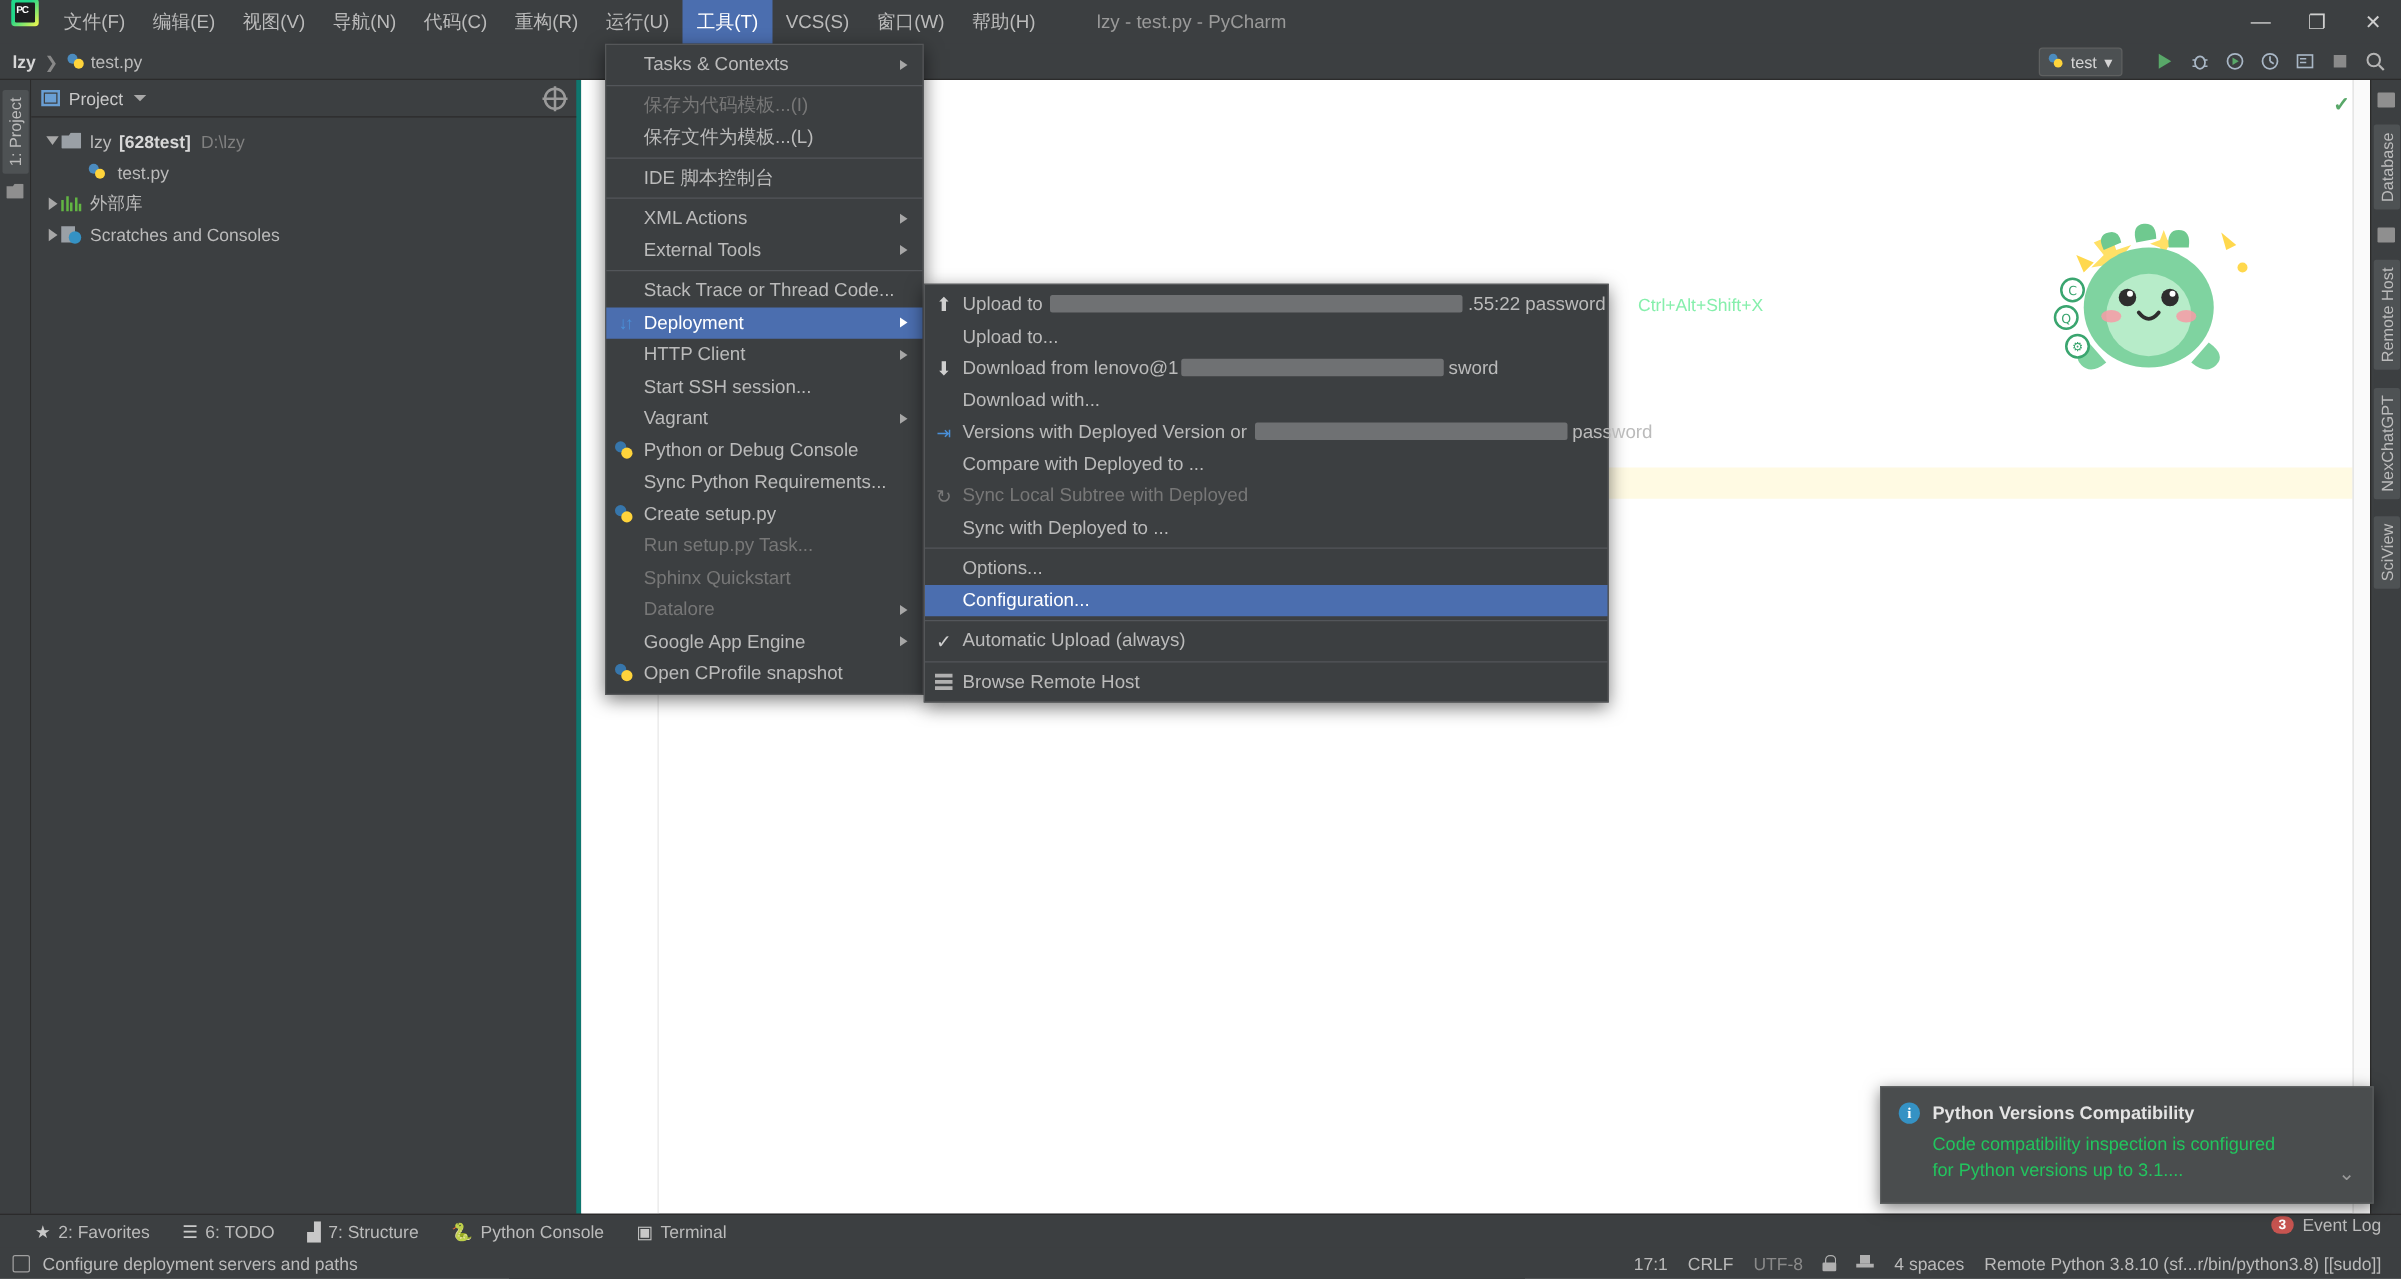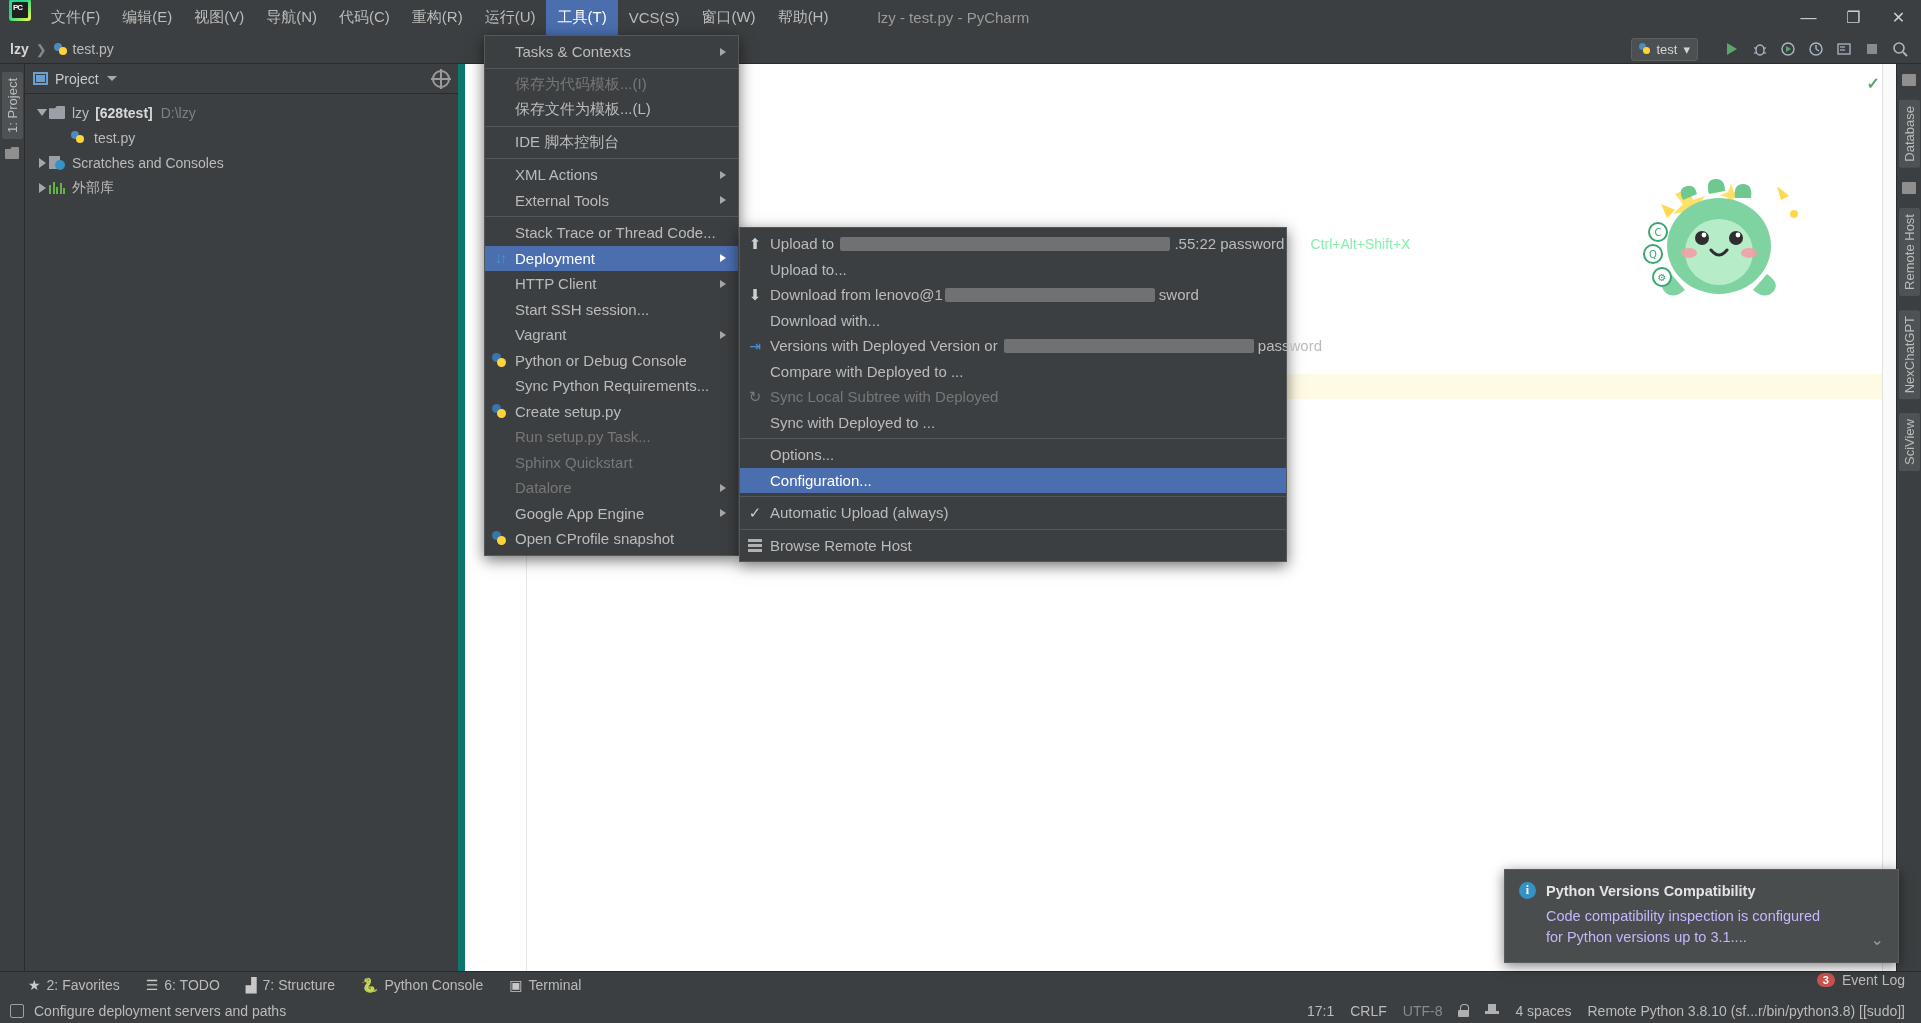--- a/index.html
+++ b/index.html
@@ -64,21 +64,21 @@
   }
   .vtab{
     writing-mode:vertical-rl; transform:rotate(180deg);
     font-size:13px; color:#bbbbbb; padding:6px 3px; background:#4e5254; border-radius:2px;
     white-space:nowrap;
   }
   .railic{ margin-top:8px; width:14px;height:12px;background:#8f8f8f; border-radius:1px 1px 1px 1px;
     clip-path:polygon(0 18%,38% 18%,48% 0,100% 0,100% 100%,0 100%); }
 
   
-  .projpanel{ width:440px; flex:0 0 440px; background:#3c3f41; border-right:7px solid #0f766e; display:flex; flex-direction:column;text-align:center;}
+  .projpanel{ width:440px; flex:0 0 440px; background:#3c3f41; border-right:4px solid #0f766e; display:flex; flex-direction:column;text-align:center;}
   .projhead{ height:30px; display:flex; align-items:center; padding:0 8px; border-bottom:1px solid #2b2b2b;}
   .projhead .pic{ width:15px;height:13px;border:2px solid #6a9fd4; background:#3c3f41; margin-right:7px; position:relative;}
   .projhead .pic::after{content:"";position:absolute;left:1px;top:1px;right:1px;bottom:1px;background:#6a9fd4;}
   .projhead .lbl{font-size:14px;color:#c9c9c9;}
   .caret{width:0;height:0;border-left:5px solid transparent;border-right:5px solid transparent;border-top:5px solid #a9a9a9; margin-left:8px;}
   .gear-target{ margin-left:auto; width:18px;height:18px;border:2px solid #9a9a9a;border-radius:50%;position:relative;}
   .gear-target::before,.gear-target::after{content:"";position:absolute;background:#9a9a9a;}
   .gear-target::before{left:-3px;top:6px;width:20px;height:2px;}
   .gear-target::after{left:6px;top:-3px;width:2px;height:20px;}
 
@@ -168,21 +168,21 @@
 
   
   .notif{
     position:absolute; right:22px; bottom:60px; width:395px; background:#4a4d4e;
     border:1px solid #5a5d5e; box-shadow:0 3px 12px rgba(0,0,0,.5); padding:12px 14px 14px 14px; z-index:40;
   }
   .notif .nhead{ display:flex; align-items:center; gap:10px; margin-bottom:7px;}
   .info-ic{width:17px;height:17px;border-radius:50%;background:#3592c4;color:#fff;font-size:12px;font-weight:bold;
     display:flex;align-items:center;justify-content:center; font-family:"Liberation Serif", serif;}
   .notif .ntitle{ font-weight:bold; color:#e4e4e4; font-size:14.5px;}
-  .notif .nbody{ color:#c4b5fd; font-size:14.5px; line-height:21px; padding-left:27px;}
+  .notif .nbody{ color:#22c55e; font-size:14.5px; line-height:21px; padding-left:27px;}
   .notif .chev{ position:absolute; right:14px; bottom:13px; color:#9a9a9a; font-size:16px;}
 </style>
 </head>
 <body>
 
 <div class="app">
 
   <div class="titlebar">
     <div class="pc-logo">
       <div class="sq"></div>
@@ -316,35 +316,35 @@
           </div>
           <div class="trow" style="padding-left: 32px;">
             <span class="arrow"></span>
             <span class="pyfile-ic" style="margin-right: 7px; width: 16px; height: 15px;"></span>
             <span class="tlabel"><span>test.py</span></span>
           </div>
           <div class="trow" style="padding-left: 10px;">
             <span class="arrow">
               <span class="r"></span>
             </span>
-            <span class="scratch-ic"></span>
-            <span class="tlabel"><span>Scratches and Consoles</span></span>
-          </div>
-          <div class="trow" style="padding-left: 10px;">
-            <span class="arrow">
-              <span class="r"></span>
-            </span>
             <span class="lib-ic">
               <i style="height: 9px;"></i>
               <i style="height: 12px;"></i>
               <i style="height: 7px;"></i>
               <i style="height: 11px;"></i>
               <i style="height: 6px;"></i>
             </span>
             <span class="tlabel"><span>外部库</span></span>
+          </div>
+          <div class="trow" style="padding-left: 10px;">
+            <span class="arrow">
+              <span class="r"></span>
+            </span>
+            <span class="scratch-ic"></span>
+            <span class="tlabel"><span>Scratches and Consoles</span></span>
           </div>
         </div>
     </div>
 
     <div class="editorwrap">
       <div class="editor">
         <div class="gutter"></div>
         <div class="codearea" id="codearea">
             <div class="cline">in/env python</div>
             <div class="cline">ding: UTF-8 -*-</div>

